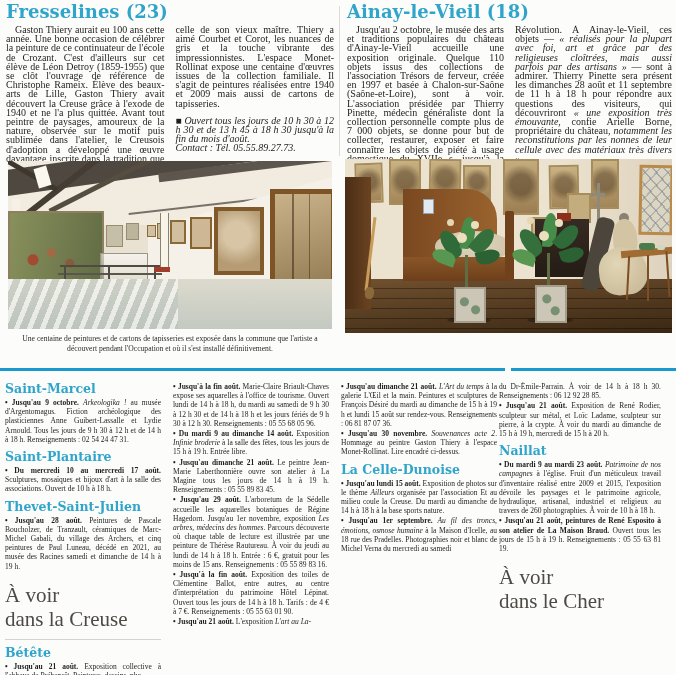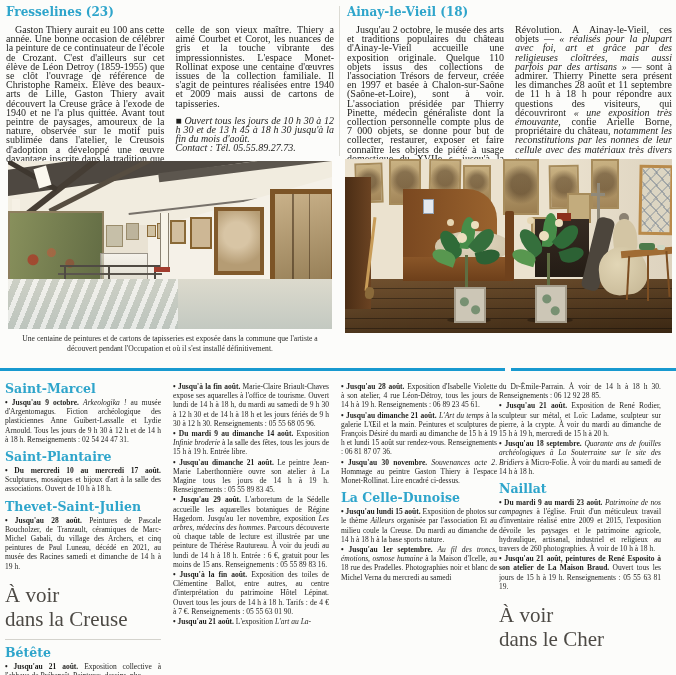--- a/index.html
+++ b/index.html
@@ -1,21 +1,21 @@
 <!DOCTYPE html>
 <html><head>
 <meta charset="utf-8">
 <style>
   html,body{margin:0;padding:0;background:#fff;}
   #page{position:relative;width:676px;height:675px;background:#fcfcfa;overflow:hidden;
         font-family:"Liberation Serif",serif;color:#1e1e1c;}
   
   .article{position:absolute;}
   .article .title{font-family:"DejaVu Serif",serif;font-weight:bold;color:#2fa5cb;
-        font-size:12px;line-height:16px;margin:0 0 5px 0;}
+        font-size:18px;line-height:16px;margin:0 0 5px 0;}
   .abody{column-count:2;column-gap:11px;column-fill:auto;height:142px;overflow:hidden;
         text-align:justify;font-size:10px;line-height:9.2px;}
   .abody p{margin:0;}
   .abody p.lead{text-indent:9px;}
   .abody p.info{margin-top:8px;font-style:italic;}
   .abody p.contact{font-style:italic;}
   .b{font-weight:bold;}
   .i{font-style:italic;}
   .sig{font-weight:bold;float:right;margin-top:33px;}
   .vdiv{position:absolute;left:339px;top:6px;width:1px;height:150px;background:#dcdbd4;}
@@ -179,30 +179,28 @@
     </div>
   <div class="acol" style="left:173px;width:156px;">
       <p class="entry"><span class="b">• Jusqu'à la fin août. </span><span>Marie-Claire Briault-Chaves expose ses aquarelles à l'office de tourisme. Ouvert lundi de 14 h à 18 h, du mardi au samedi de 9 h 30 à 12 h 30 et de 14 h à 18 h et les jours fériés de 9 h 30 à 12 h 30. Renseignements : 05 55 68 05 96.</span></p>
       <p class="entry"><span class="b">• Du mardi 9 au dimanche 14 août. </span><span>Exposition </span><span class="i">Infinie broderie</span><span> à la salle des fêtes, tous les jours de 15 h à 19 h. Entrée libre.</span></p>
       <p class="entry"><span class="b">• Jusqu'au dimanche 21 août. </span><span>Le peintre Jean-Marie Laberthonnière ouvre son atelier à La Magine tous les jours de 14 h à 19 h. Renseignements : 05 55 89 83 45.</span></p>
       <p class="entry"><span class="b">• Jusqu'au 29 août. </span><span>L'arboretum de la Sédelle accueille les aquarelles botaniques de Régine Hagedorn. Jusqu'au 1er novembre, exposition </span><span class="i">Les arbres, médecins des hommes</span><span>. Parcours découverte où chaque table de lecture est illustrée par une peinture de Thérèse Rautureau. À voir du jeudi au lundi de 14 h à 18 h. Entrée : 6 €, gratuit pour les moins de 15 ans. Renseignements : 05 55 89 83 16.</span></p>
       <p class="entry"><span class="b">• Jusqu'à la fin août. </span><span>Exposition des toiles de Clémentine Ballot, entre autres, au centre d'interprétation du patrimoine Hôtel Lépinat. Ouvert tous les jours de 14 h à 18 h. Tarifs : de 4 € à 7 €. Renseignements : 05 55 63 01 90.</span></p>
       <p class="entry"><span class="b">• Jusqu'au 21 août. </span><span>L'exposition </span><span class="i">L'art au La-</span></p>
     </div>
   <div class="acol" style="left:341px;width:156px;">
-      <p class="entry"><span class="b">• Jusqu'au 28 août. </span><span>Exposition d'Isabelle Violette à son atelier, 4 rue Léon-Détroy, tous les jours de 14 h à 19 h. Renseignements : 06 89 23 45 61.</span></p>
       <p class="entry"><span class="b">• Jusqu'au dimanche 21 août. </span><span class="i">L'Art du temps</span><span> à la galerie L'Œil et la main. Peintures et sculptures de François Désiré du mardi au dimanche de 15 h à 19 h et lundi 15 août sur rendez-vous. Renseignements : 06 81 87 07 36.</span></p>
       <p class="entry"><span class="b">• Jusqu'au 30 novembre. </span><span class="i">Souvenances acte 2</span><span>. Hommage au peintre Gaston Thiery à l'espace Monet-Rollinat. Lire encadré ci-dessus.</span></p>
       <div class="town">La Celle-Dunoise</div>
       <p class="entry"><span class="b">• Jusqu'au lundi 15 août. </span><span>Exposition de photos sur le thème </span><span class="i">Ailleurs</span><span> organisée par l'association Et au milieu coule la Creuse. Du mardi au dimanche de 14 h à 18 h à la base sports nature.</span></p>
       <p class="entry"><span class="b">• Jusqu'au 1er septembre. </span><span class="i">Au fil des troncs, émotions, osmose humaine</span><span> à la Maison d'Icelle, au 18 rue des Pradelles. Photographies noir et blanc de Michel Verna du mercredi au samedi</span></p>
     </div>
   <div class="acol" style="left:499px;width:162px;">
       <p class="entry"><span>du Dr-Émile-Parrain. À voir de 14 h à 18 h 30. Renseignements : 06 12 92 28 85.</span></p>
       <p class="entry"><span class="b">• Jusqu'au 21 août. </span><span>Exposition de René Rodier, sculpteur sur métal, et Loïc Ladame, sculpteur sur pierre, à la crypte. À voir du mardi au dimanche de 15 h à 19 h, mercredi de 15 h à 20 h.</span></p>
-      <p class="entry"><span class="b">• Jusqu'au 18 septembre. </span><span class="i">Quarante ans de fouilles archéologiques à La Souterraine sur le site des Bridiers</span><span> à Micro-Folie. À voir du mardi au samedi de 14 h à 18 h.</span></p>
       <div class="town">Naillat</div>
       <p class="entry"><span class="b">• Du mardi 9 au mardi 23 août. </span><span class="i">Patrimoine de nos campagnes</span><span> à l'église. Fruit d'un méticuleux travail d'inventaire réalisé entre 2009 et 2015, l'exposition dévoile les paysages et le patrimoine agricole, hydraulique, artisanal, industriel et religieux au travers de 260 photographies. À voir de 10 h à 18 h.</span></p>
       <p class="entry"><span class="b">• Jusqu'au 21 août, peintures de René Esposito à son atelier de La Maison Braud. </span><span>Ouvert tous les jours de 15 h à 19 h. Renseignements : 05 55 63 81 19.</span></p>
       <div class="bighead">À voir<br>dans le Cher</div>
     </div>
 
 </div>
 
 </body></html>

